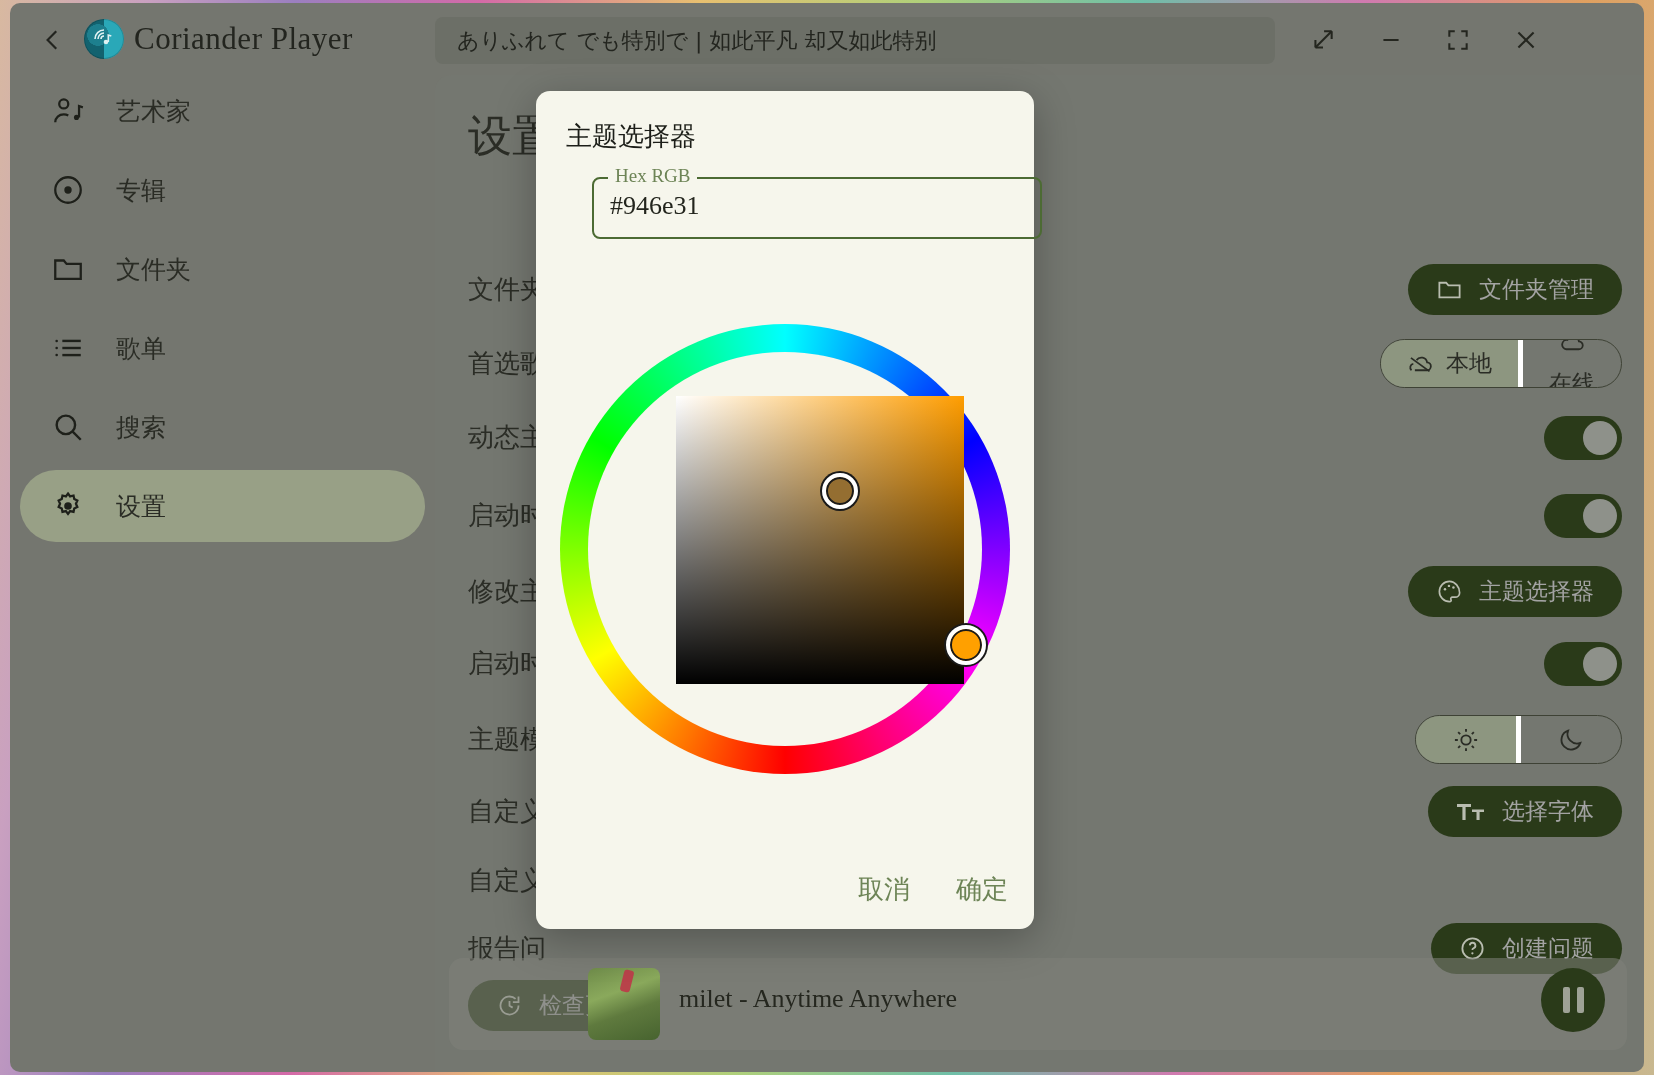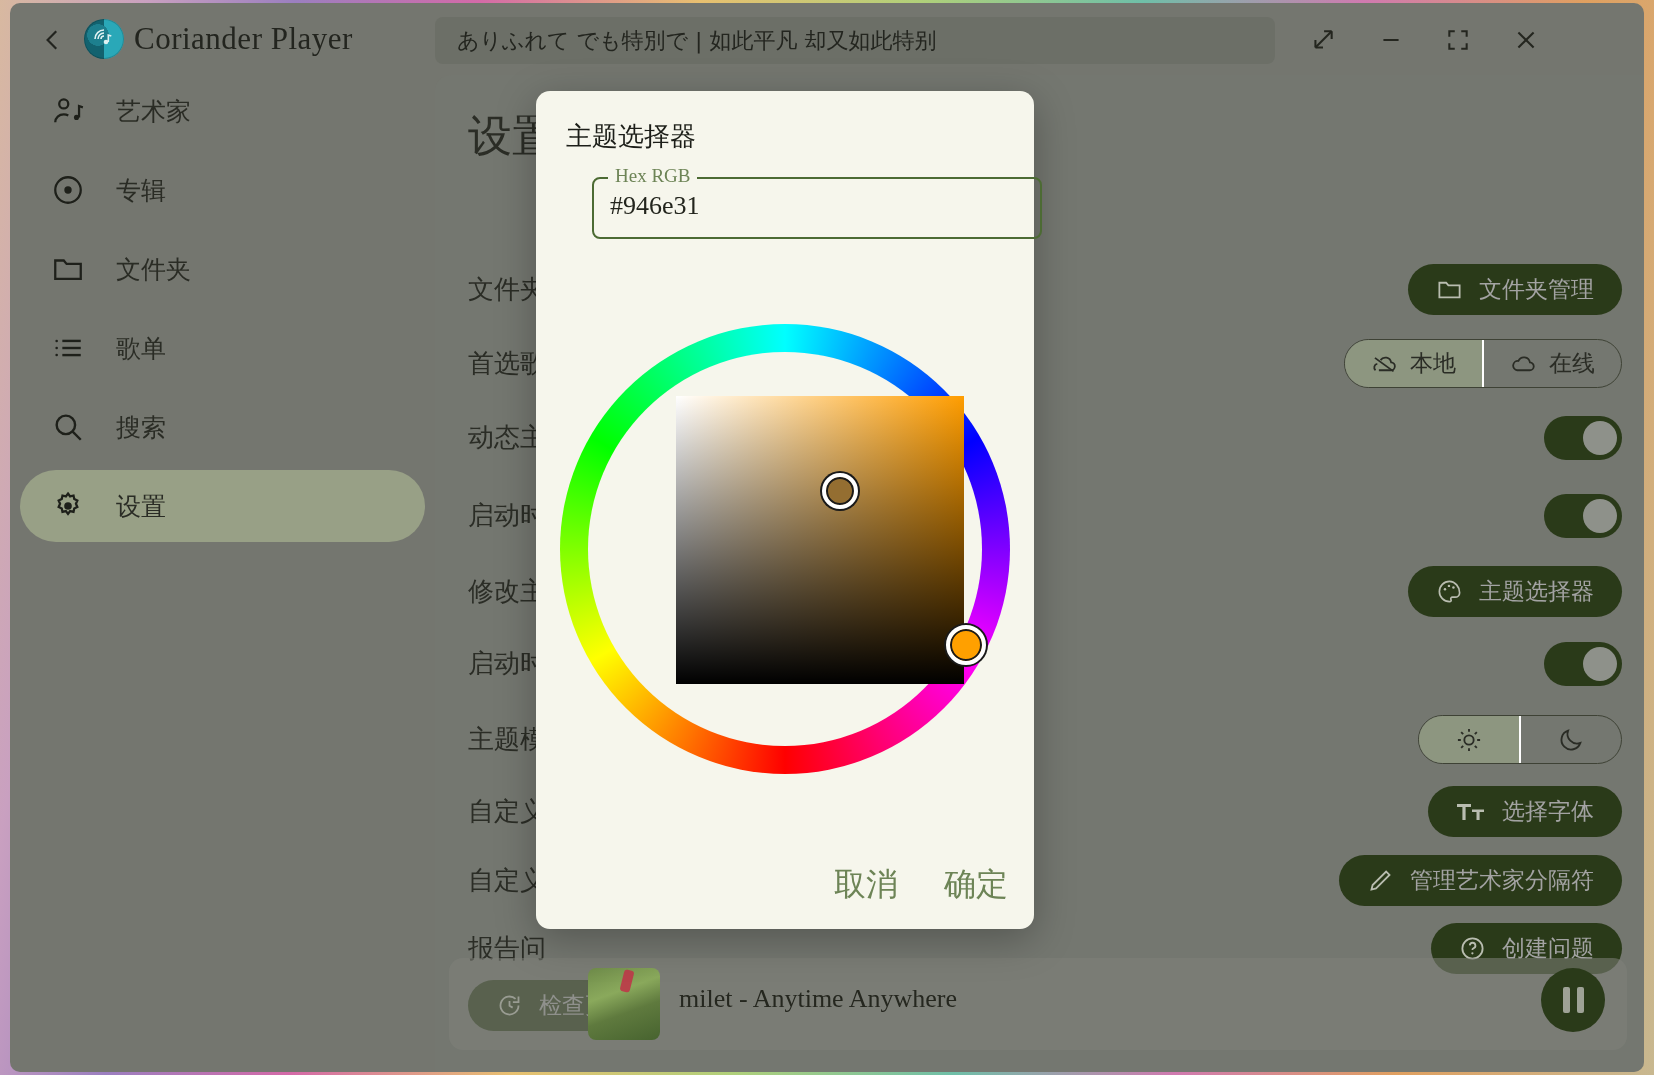--- a/index.html
+++ b/index.html
@@ -160,21 +160,21 @@
   }
   .seg-item {
     display: flex; align-items: center; justify-content: center;
     gap: 12px;
     padding: 0 26px;
     font-size: 23px;
     color: #2a2c25;
     font-family: "DejaVu Sans", "Liberation Sans", sans-serif;
     white-space: nowrap;
   }
-  .seg-item + .seg-item { border-left: 2px solid #ffffff; }
+  .seg-item + .seg-item { border-left: 5px solid #ffffff; flex-direction: column; }
   .seg-item.active { background: #8d9680; }
   .seg-icon-only { padding: 0 36px; }
 
   
   .switch {
     width: 78px; height: 44px;
     border-radius: 22px;
     background: #2a3a19;
     position: relative;
   }
@@ -304,21 +304,21 @@
     border: 4px solid #ffffff;
     box-shadow: 0 0 0 2px #1a1a1a, inset 0 0 0 2px #1a1a1a;
     background: #ffa000;
     left: 386px; top: 310px;
   }
   .dialog-actions {
     position: absolute; right: 26px; bottom: 22px;
     display: flex; align-items: center; gap: 46px;
   }
   .dlg-btn {
-    font-size: 32px; color: #6d8456;
+    font-size: 26px; color: #6d8456;
     font-family: Liberation Mono, monospace;
   }
 
   svg { display: block; }
 </style>
 </head>
 <body>
 
 <div id="root">
   <div id="window">
@@ -587,30 +587,20 @@
                 <path d="M16 9.5 h12 v2.6 h-4.4 v8 h-3.1 v-8 H16 z"></path>
               </svg>
             </span>
             <span>选择字体</span>
           </div>
         </div>
       </div>
 
       <div class="srow" style="top:769px;">
         <div class="srow-label">自定义</div>
-        <div class="srow-ctrl">
-          <div class="pill-btn">
-            <span class="bi">
-              <svg width="27" height="27" viewBox="0 0 24 24" fill="none" stroke="currentColor" stroke-width="1.6">
-                <path d="M4 20 L5 16 L17 4 L20 7 L8 19 z"></path>
-              </svg>
-            </span>
-            <span>管理艺术家分隔符</span>
-          </div>
-        </div>
       </div>
 
       <div class="srow" style="top:837px;">
         <div class="srow-label">报告问</div>
         <div class="srow-ctrl">
           <div class="pill-btn">
             <span class="bi">
               <svg width="27" height="27" viewBox="0 0 24 24" fill="none" stroke="currentColor" stroke-width="1.6">
                 <circle cx="12" cy="12" r="9"></circle>
                 <path d="M9.6 9.2a2.5 2.5 0 1 1 3.2 2.6c-.7.3-.9.8-.9 1.5"></path>

